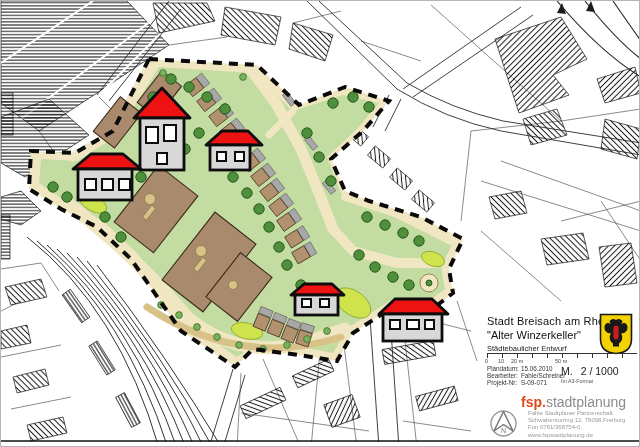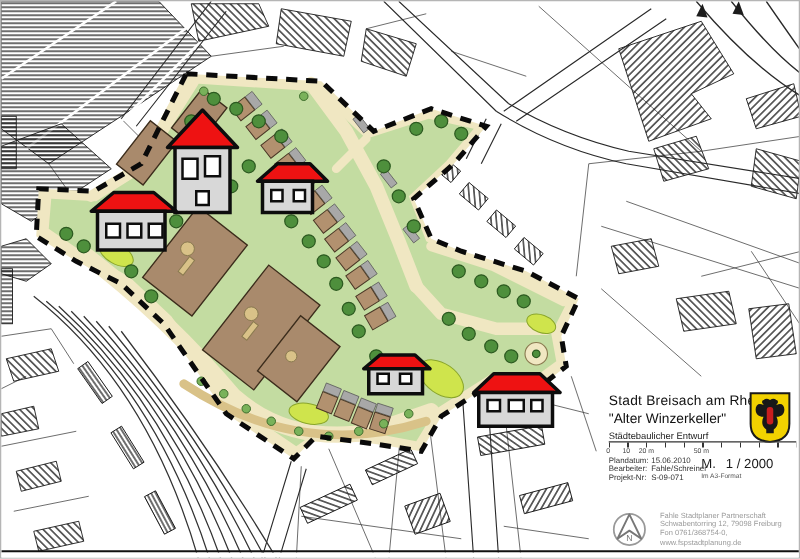--- a/index.html
+++ b/index.html
@@ -347,26 +347,29 @@
     <span class="lab">Bearbeiter:</span>
     <span>Fahle/Schreiner</span>
   </div>
   <div class="row">
     <span class="lab">Projekt-Nr:</span>
     <span>S-09-071</span>
   </div>
   <div id="meta-scale">
     <div class="big">
       <span>M.</span>
-      <span>1 / 2000</span>
+      <span>2 / 1000</span>
     </div>
     <div class="a3">Im A3-Format</div>
   </div>
 </div>
 
+<div class="tb" id="logo">
+  <span class="p">fsp.</span><span class="n">stadtplanung</span>
+</div>
 
 <div class="tb" id="addr">
   <div>Fahle Stadtplaner Partnerschaft</div>
   <div>Schwabentorring 12, 79098 Freiburg</div>
   <div>Fon 0761/368754-0, www.fspstadtplanung.de</div>
 </div>
 
 <div class="tb" id="north">
   <svg width="33" height="33" viewBox="0 0 33 33">
     <circle cx="16.5" cy="16.5" r="12.5" fill="none" stroke="#999" stroke-width="1.4"></circle>

